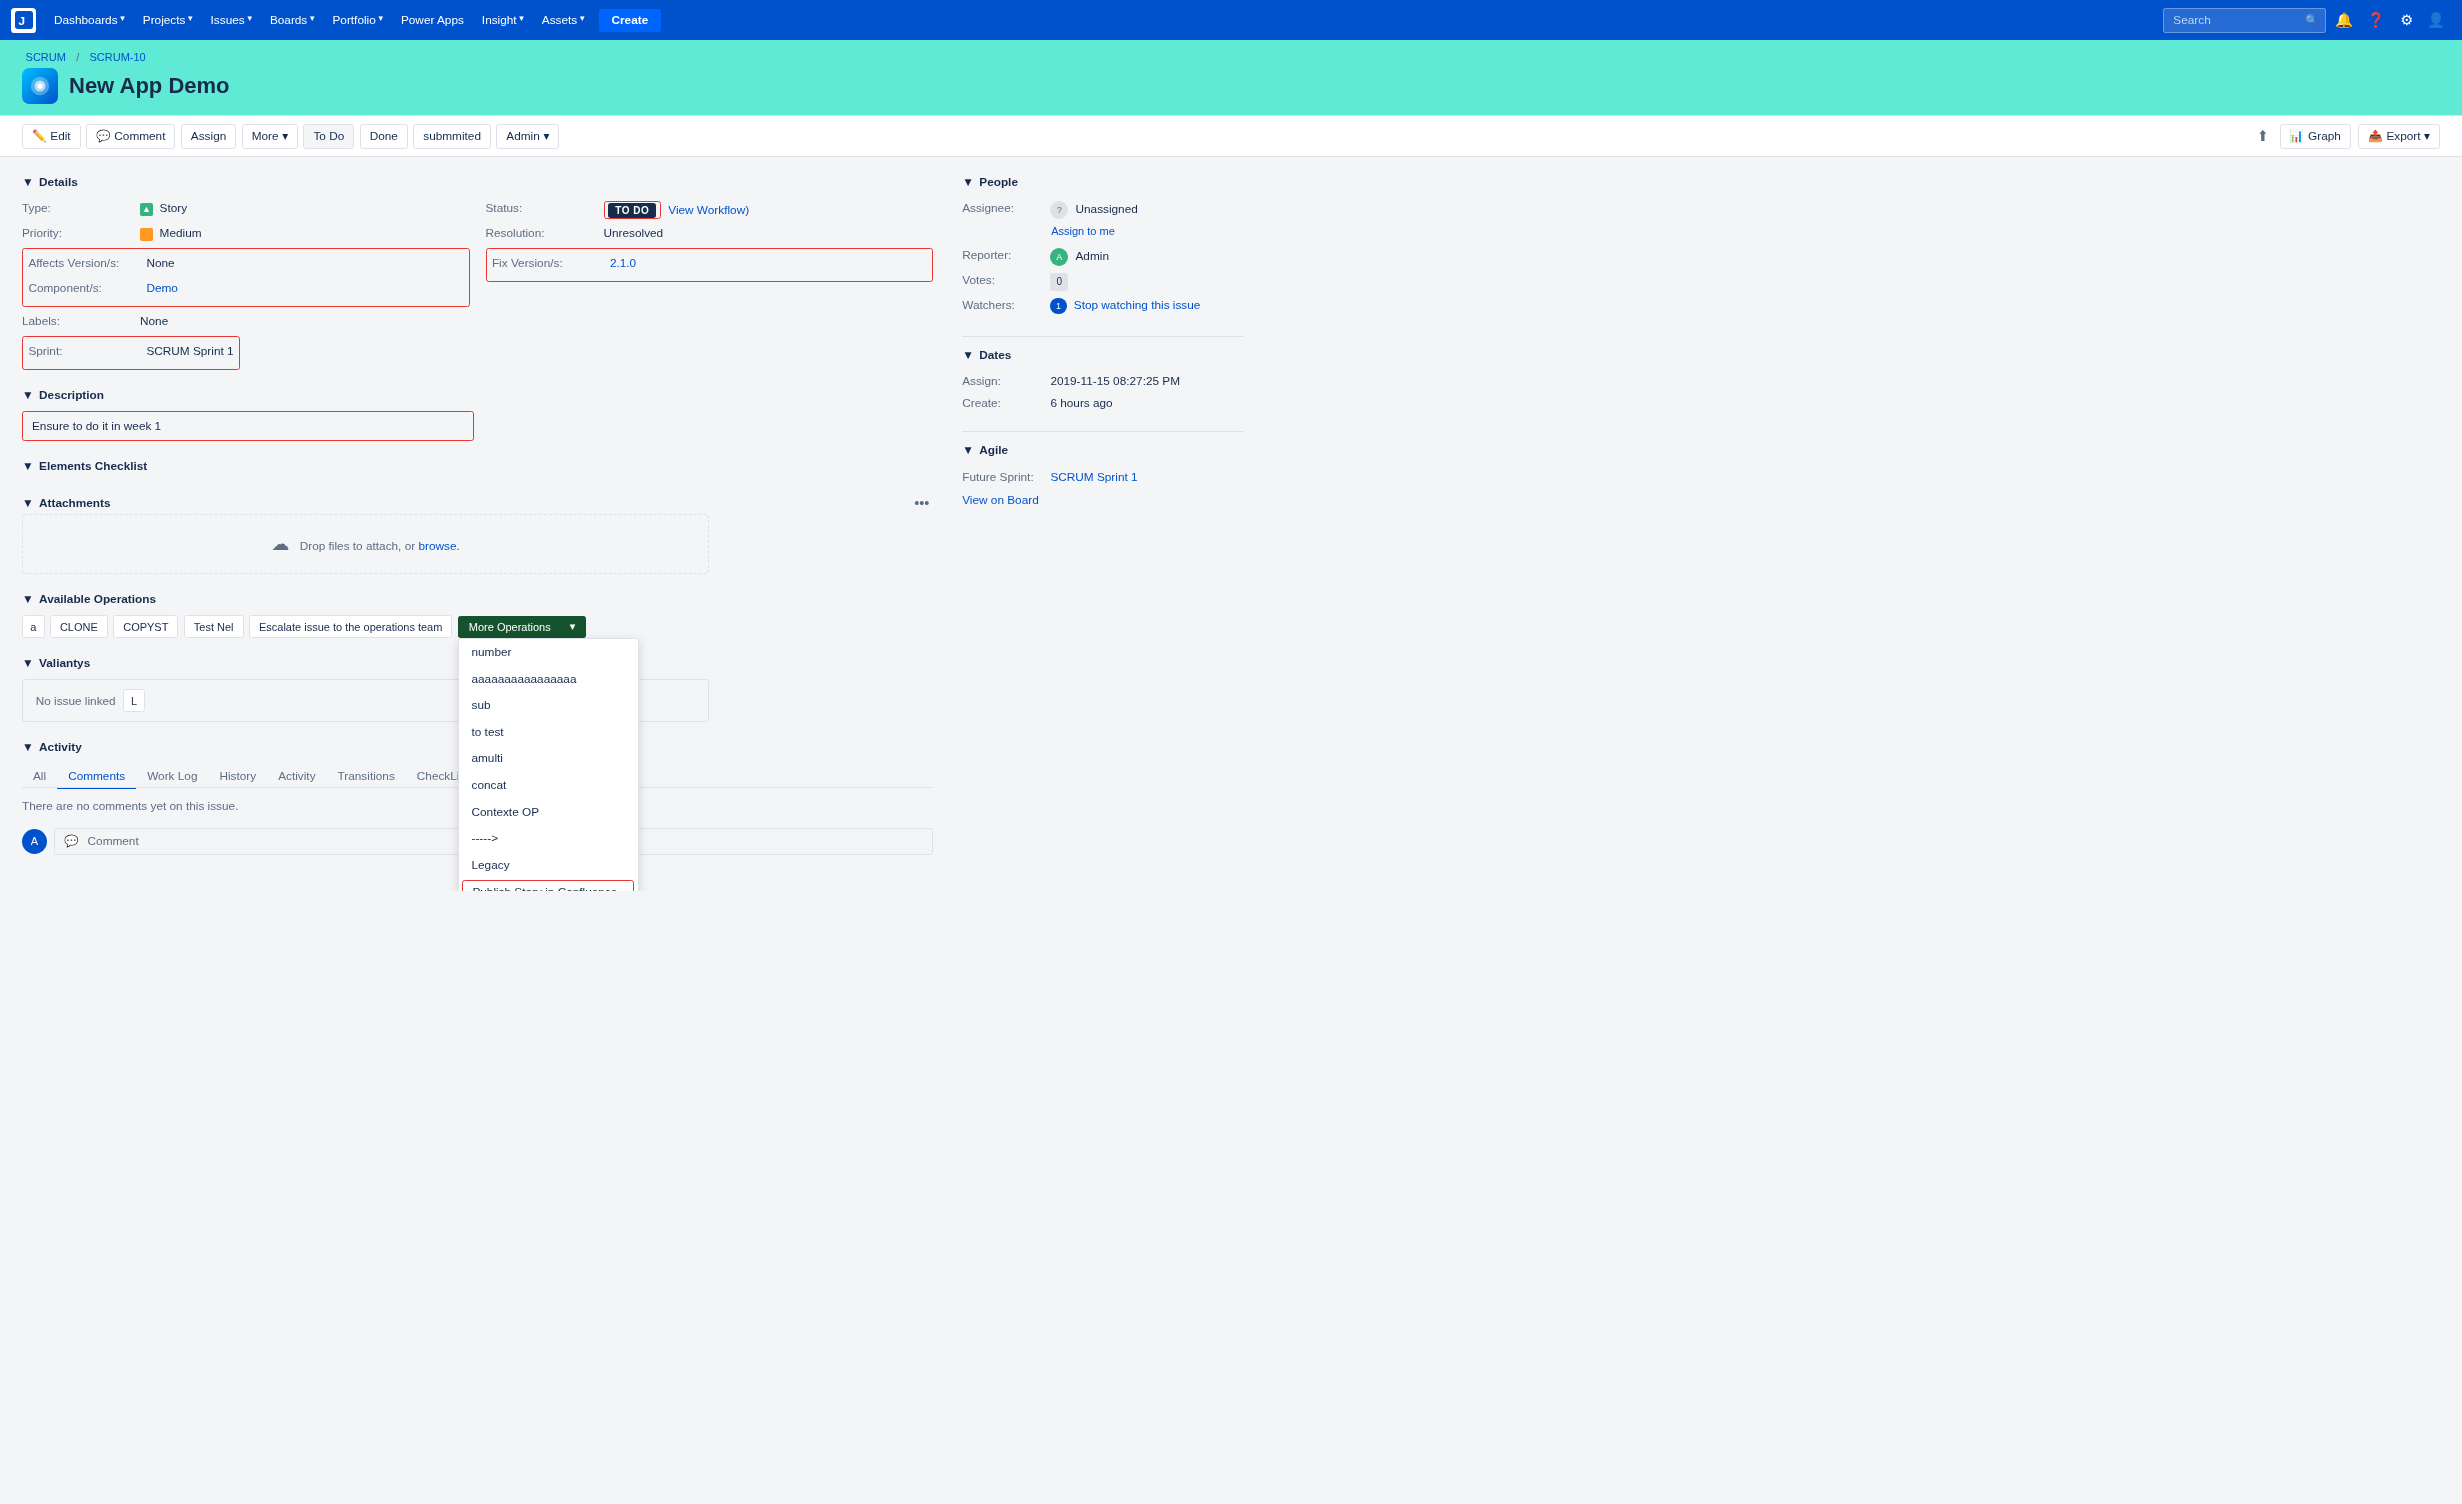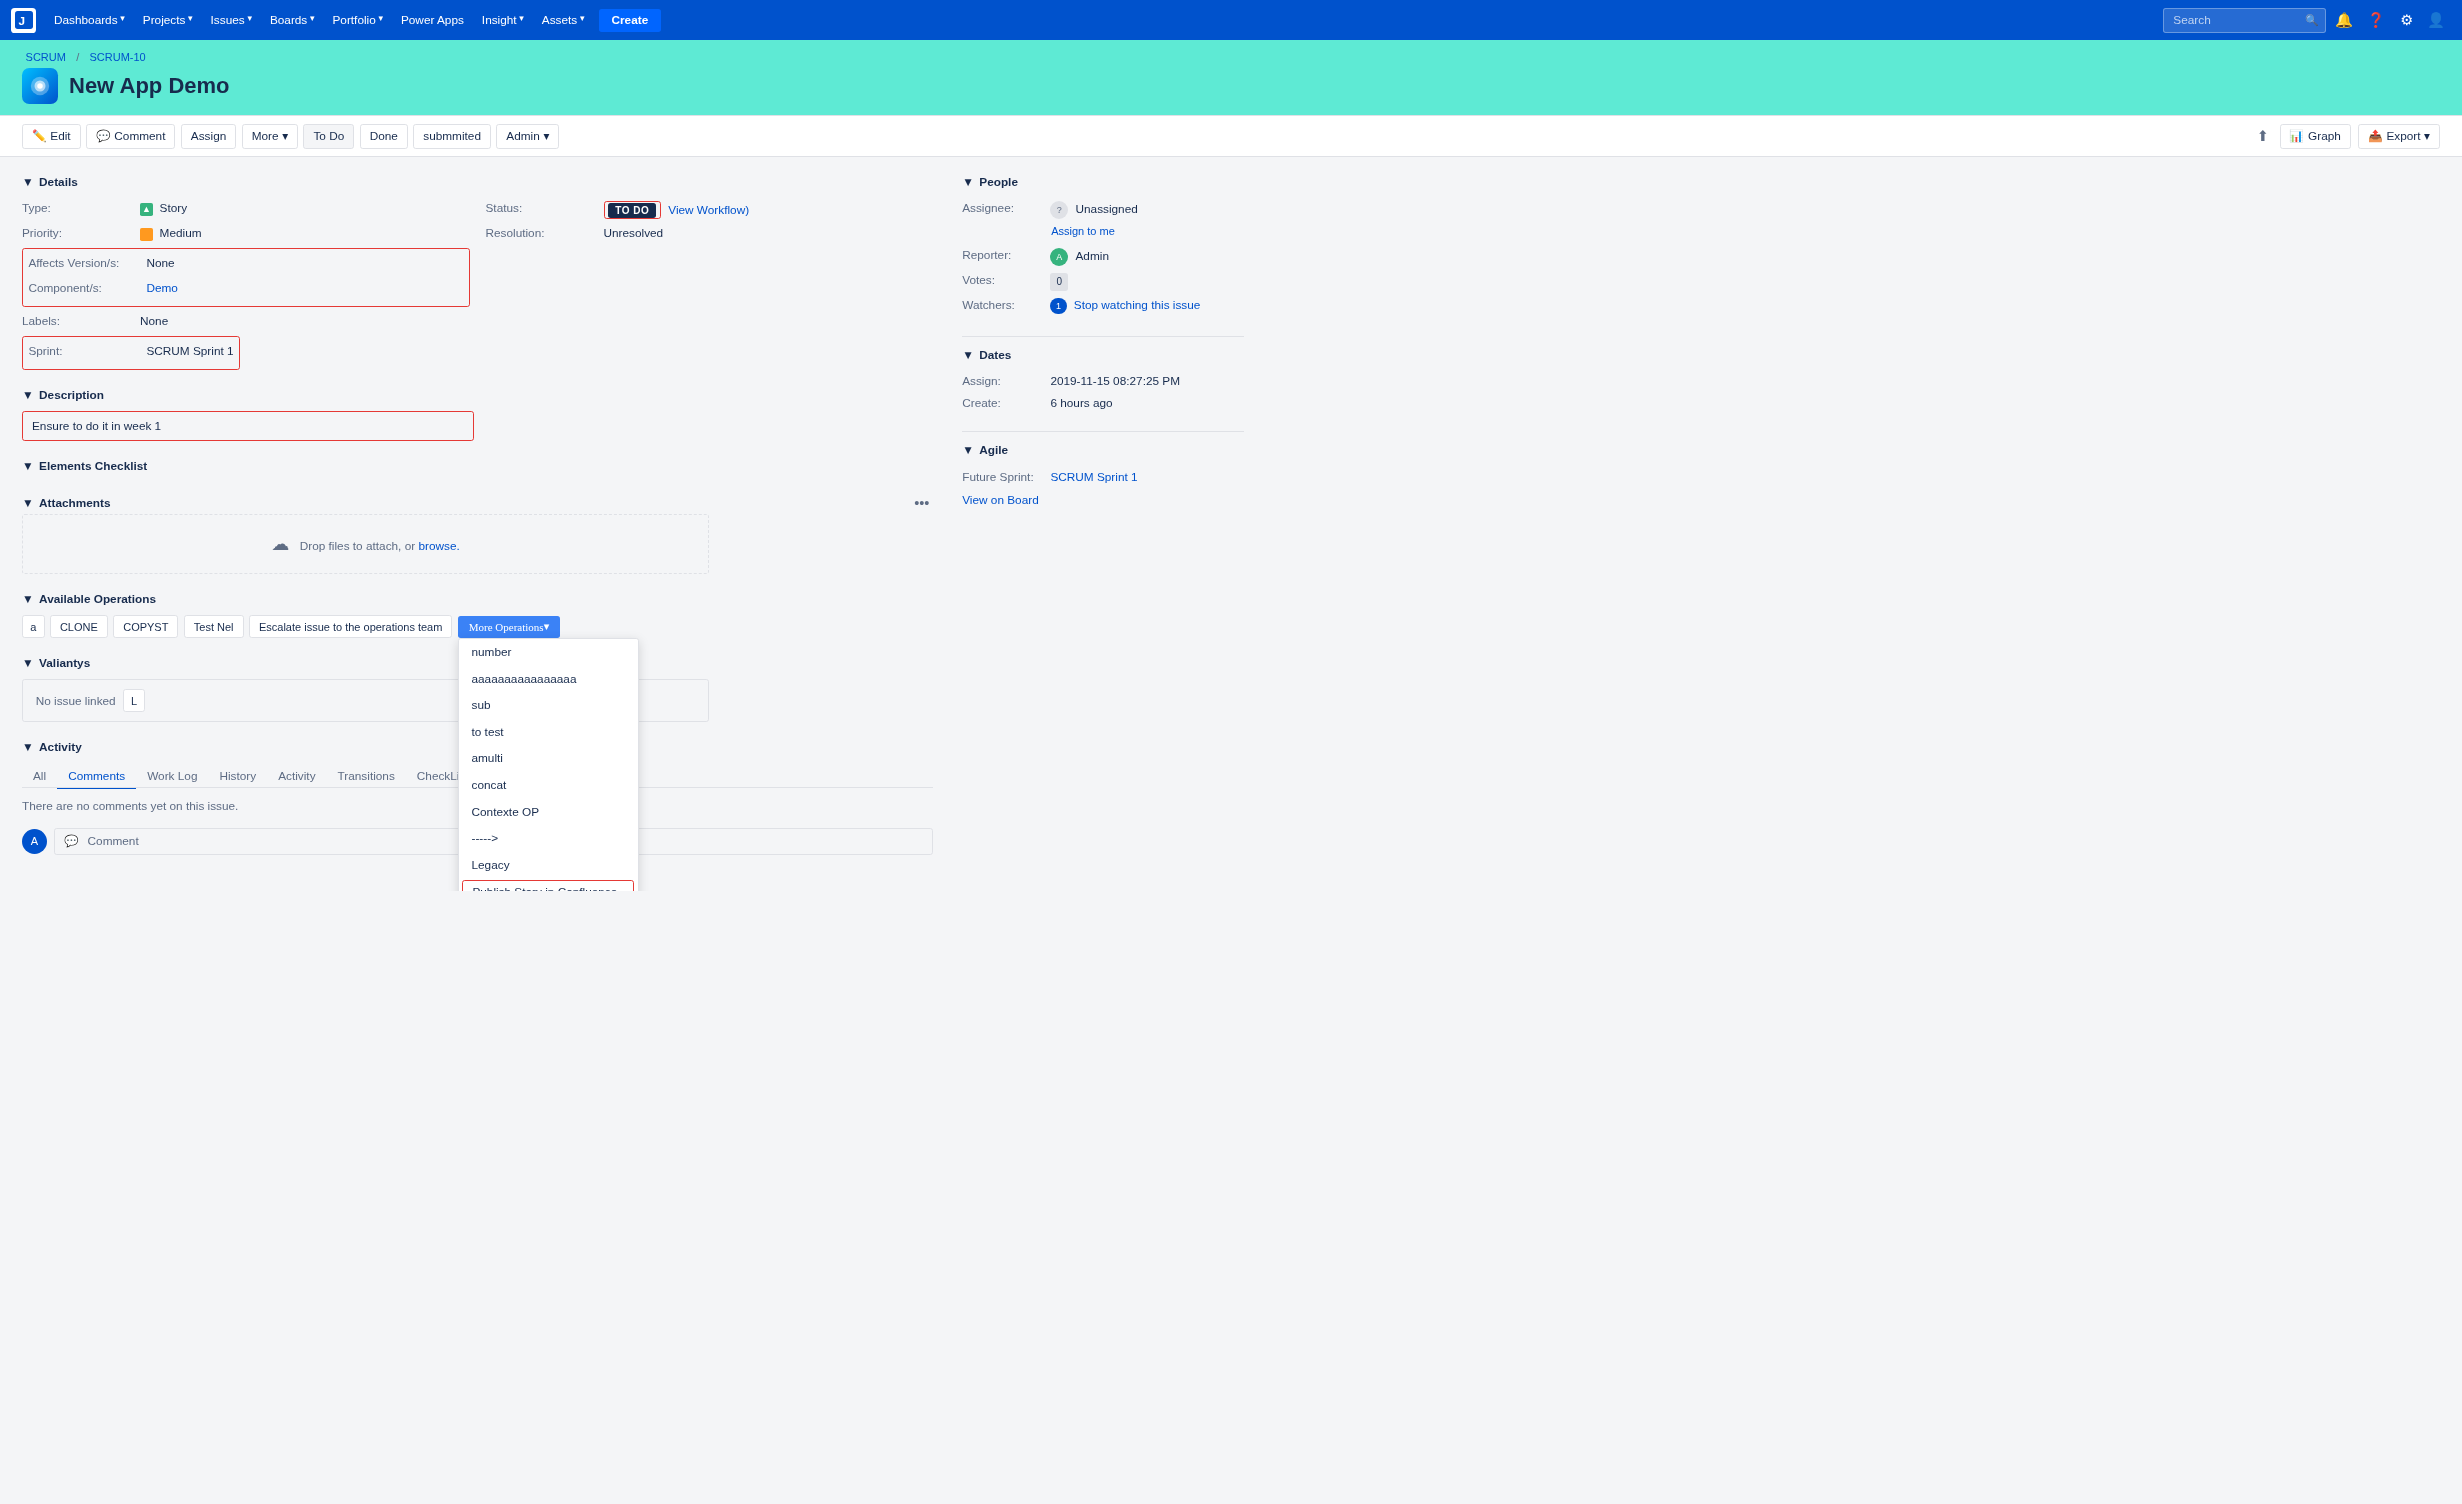--- a/index.html
+++ b/index.html
@@ -265,28 +265,28 @@
       border: 0.9px solid #dfe1e6;
       background: white;
       border-radius: 2.7px;
       padding: 4.5px 9px;
       font-size: 11px;
       cursor: pointer;
       color: #172b4d;
     }
     .op-btn.small { padding: 4.5px 7.2px; font-size: 11px; }
     .more-ops-btn {
-      background: #3b82f6;
+      background: #14532d;
       color: white;
       border: none;
       border-radius: 2.7px;
       padding: 4.5px 11px;
       font-size: 11px;
       cursor: pointer;
-      display: flex; align-items: center; gap: 0; font-family: Liberation Serif, serif;
+      display: flex; align-items: center; gap: 19px;
     }
 
     
     .dropdown-container { position: relative; display: inline-block; }
     .dropdown-menu {
       position: absolute;
       top: 100%;
       left: 0;
       background: white;
       border: 0.9px solid #dfe1e6;
@@ -623,20 +623,26 @@
               <span style="border: 1.8px solid #e53935; border-radius: 2.7px; padding: 0.9px 3.6px;">
                 <span class="status-badge">TO DO</span>
               </span>
               <span class="view-workflow-link">View Workflow)</span>
             </div>
           </div>
           <div class="detail-row">
             <span class="detail-label">Resolution:</span>
             <span class="detail-value">Unresolved</span>
           </div>
+          <div style="border: 1.8px solid #e53935; border-radius: 2.7px; padding: 3.6px 5.4px;">
+            <div class="detail-row" style="margin:0;">
+              <span class="detail-label">Fix Version/s:</span>
+              <span class="detail-value link">2.1.0</span>
+            </div>
+          </div>
         </div>
       </div>
     </div>
 
     <div class="section">
       <div class="section-header">
         <span>▼</span>
         <span>Description</span>
       </div>
       <div class="description-box">

